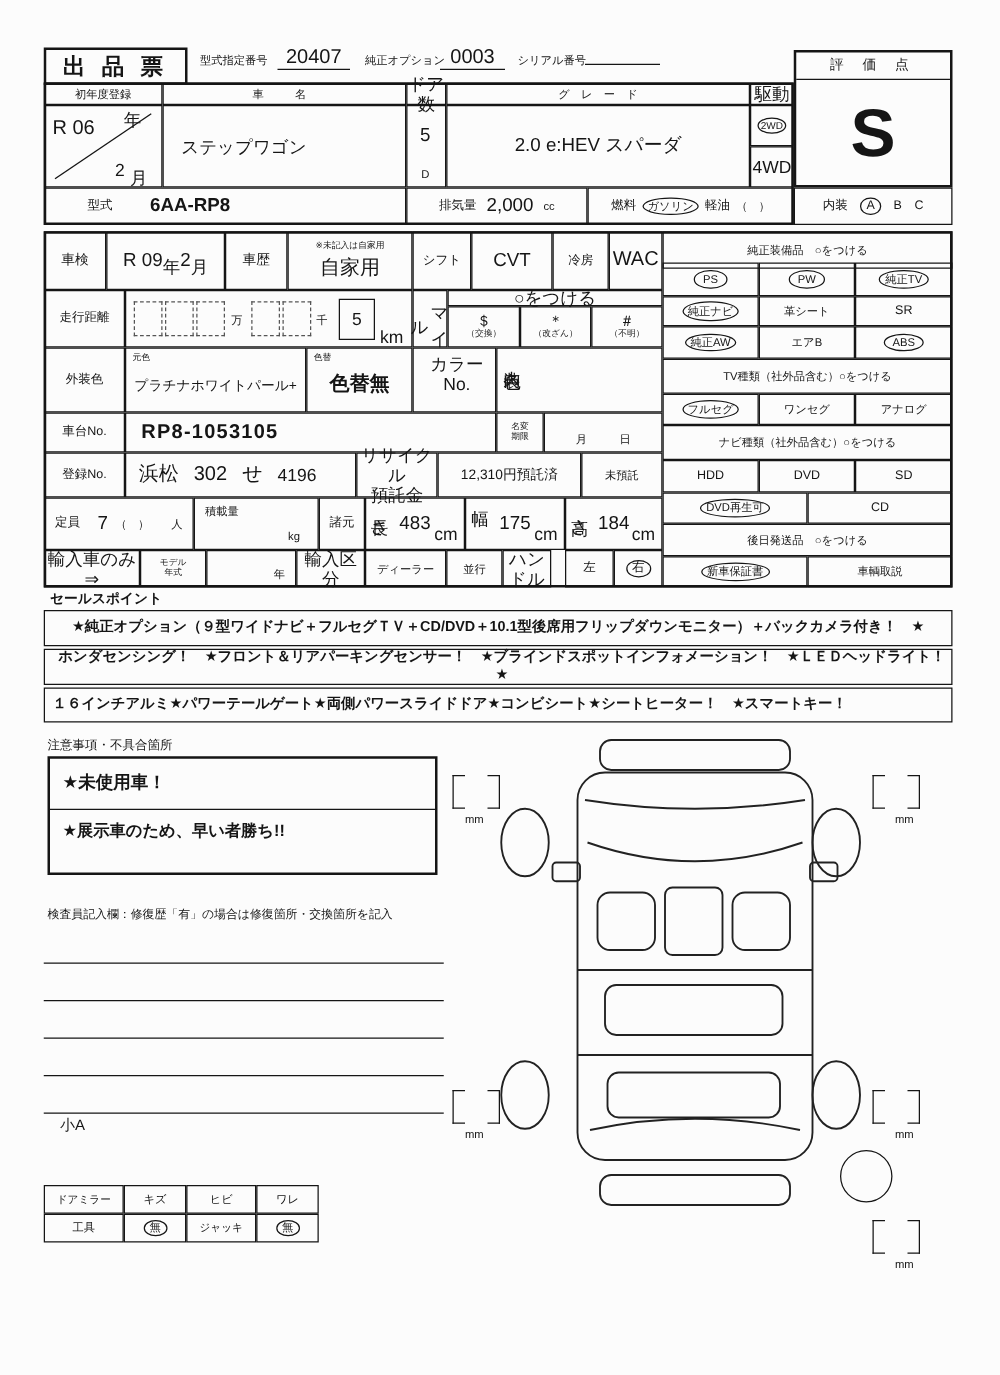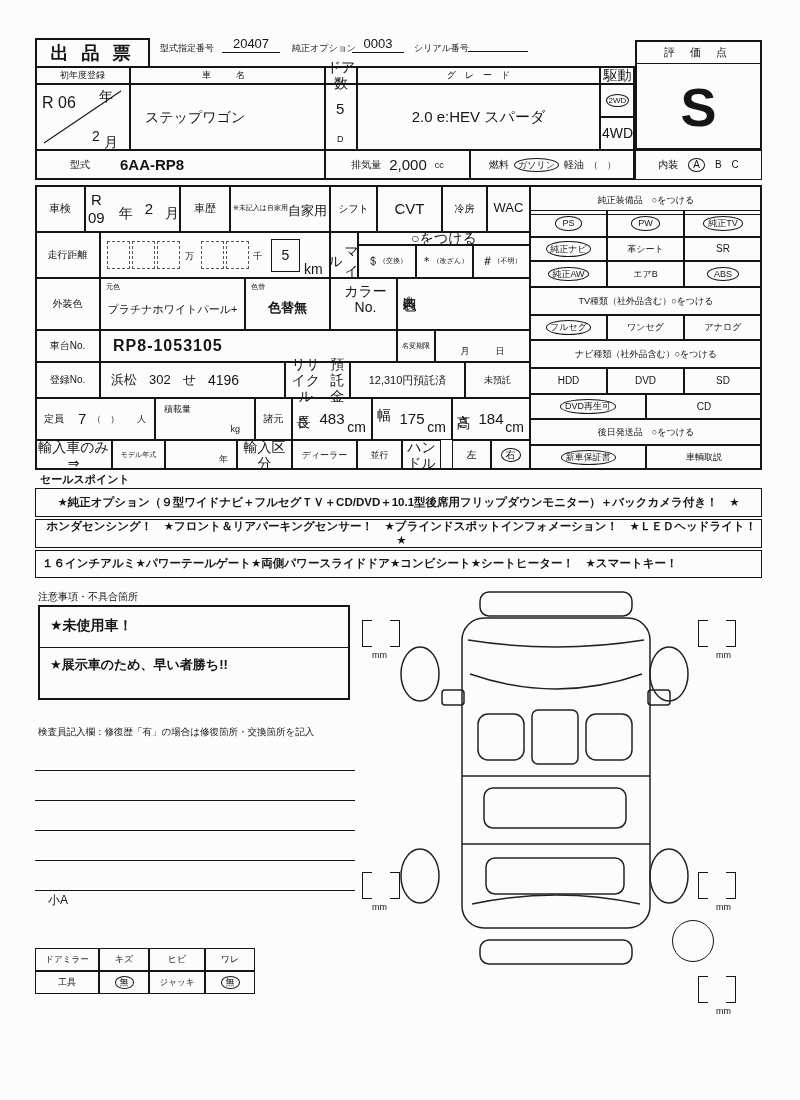--- a/index.html
+++ b/index.html
@@ -1,24 +1,24 @@
 <!DOCTYPE html>
 <html><head>
 <meta charset="utf-8">
 <style>
 *{margin:0;padding:0;box-sizing:border-box}
 body{background:#d9d9d9}
 .page{position:relative;width:800px;height:1100px;margin:0 auto;background:#fcfcfc;font-family:"Liberation Sans","DejaVu Sans",sans-serif;color:#151515;overflow:hidden}
 .a{position:absolute;line-height:1.15}
 .c{position:absolute;border:1px solid #151515;display:flex;align-items:center;justify-content:center;text-align:center;line-height:1.15}
-.col{flex-direction:row}
+.col{flex-direction:column}
 .left{justify-content:flex-start}
 .b2{border-width:2px}
 .bold{font-weight:bold}
-.f7{font-size:7px}.f8{font-size:14px}.f9{font-size:9px}.f10{font-size:10px}.f11{font-size:11px}.f12{font-size:12px}.f13{font-size:13px}.f14{font-size:14px}.f15{font-size:15px}.f16{font-size:16px}
+.f7{font-size:7px}.f8{font-size:14px}.f9{font-size:9px}.f10{font-size:10px}.f11{font-size:11px}.f12{font-size:12px}.f13{font-size:16px}.f14{font-size:14px}.f15{font-size:15px}.f16{font-size:16px}
 .circ{display:inline-block;border:1.6px solid #151515;border-radius:50%;padding:1px 6px}
 .circ-s{display:inline-block;border:1.4px solid #151515;border-radius:50%;padding:0 4px}
 .dash{position:absolute;border:1px dashed #555;width:23px;height:28px}
 .hline{position:absolute;border-top:1px solid #151515}
 .uline{display:inline-block;border-bottom:1px solid #151515;text-align:center;min-height:15px}
 .vert{writing-mode:vertical-rl;letter-spacing:1px}
 .brk{position:absolute;width:38px;height:27px}
 .brk .bl{position:absolute;left:0;top:0;width:10px;height:100%;border:1.8px solid #151515;border-right:0}
 .brk .br{position:absolute;right:0;top:0;width:10px;height:100%;border:1.8px solid #151515;border-left:0}
 .car *{stroke:#222;fill:none;stroke-width:1.5;stroke-linejoin:round}
@@ -90,21 +90,21 @@
   <div class="c" style="left:635px;top:150px;width:127px;height:30px;gap:10px">
     <span class="f10">内装</span>
     <span class="circ-s f10">A</span>
     <span class="f10">B</span>
     <span class="f10">C</span>
   </div>
 
   <div class="c b2" style="left:35px;top:185px;width:727px;height:285px"></div>
 
   <div class="c f11" style="left:35px;top:185px;width:50px;height:47px">車検</div>
-  <div class="c" style="left:85px;top:185px;width:95px;height:47px;gap:12px">
+  <div class="c" style="left:85px;top:185px;width:95px;height:47px;gap:0">
     <span class="f15">R 09</span>
     <span class="f8" style="margin-top:9px">年</span>
     <span class="f15">2</span>
     <span class="f8" style="margin-top:9px">月</span>
   </div>
   <div class="c f11" style="left:180px;top:185px;width:50px;height:47px">車歴</div>
   <div class="c col" style="left:230px;top:185px;width:100px;height:47px">
     <span class="f7">※未記入は自家用</span>
     <span class="f13" style="margin-top:5px">自家用</span>
   </div>

